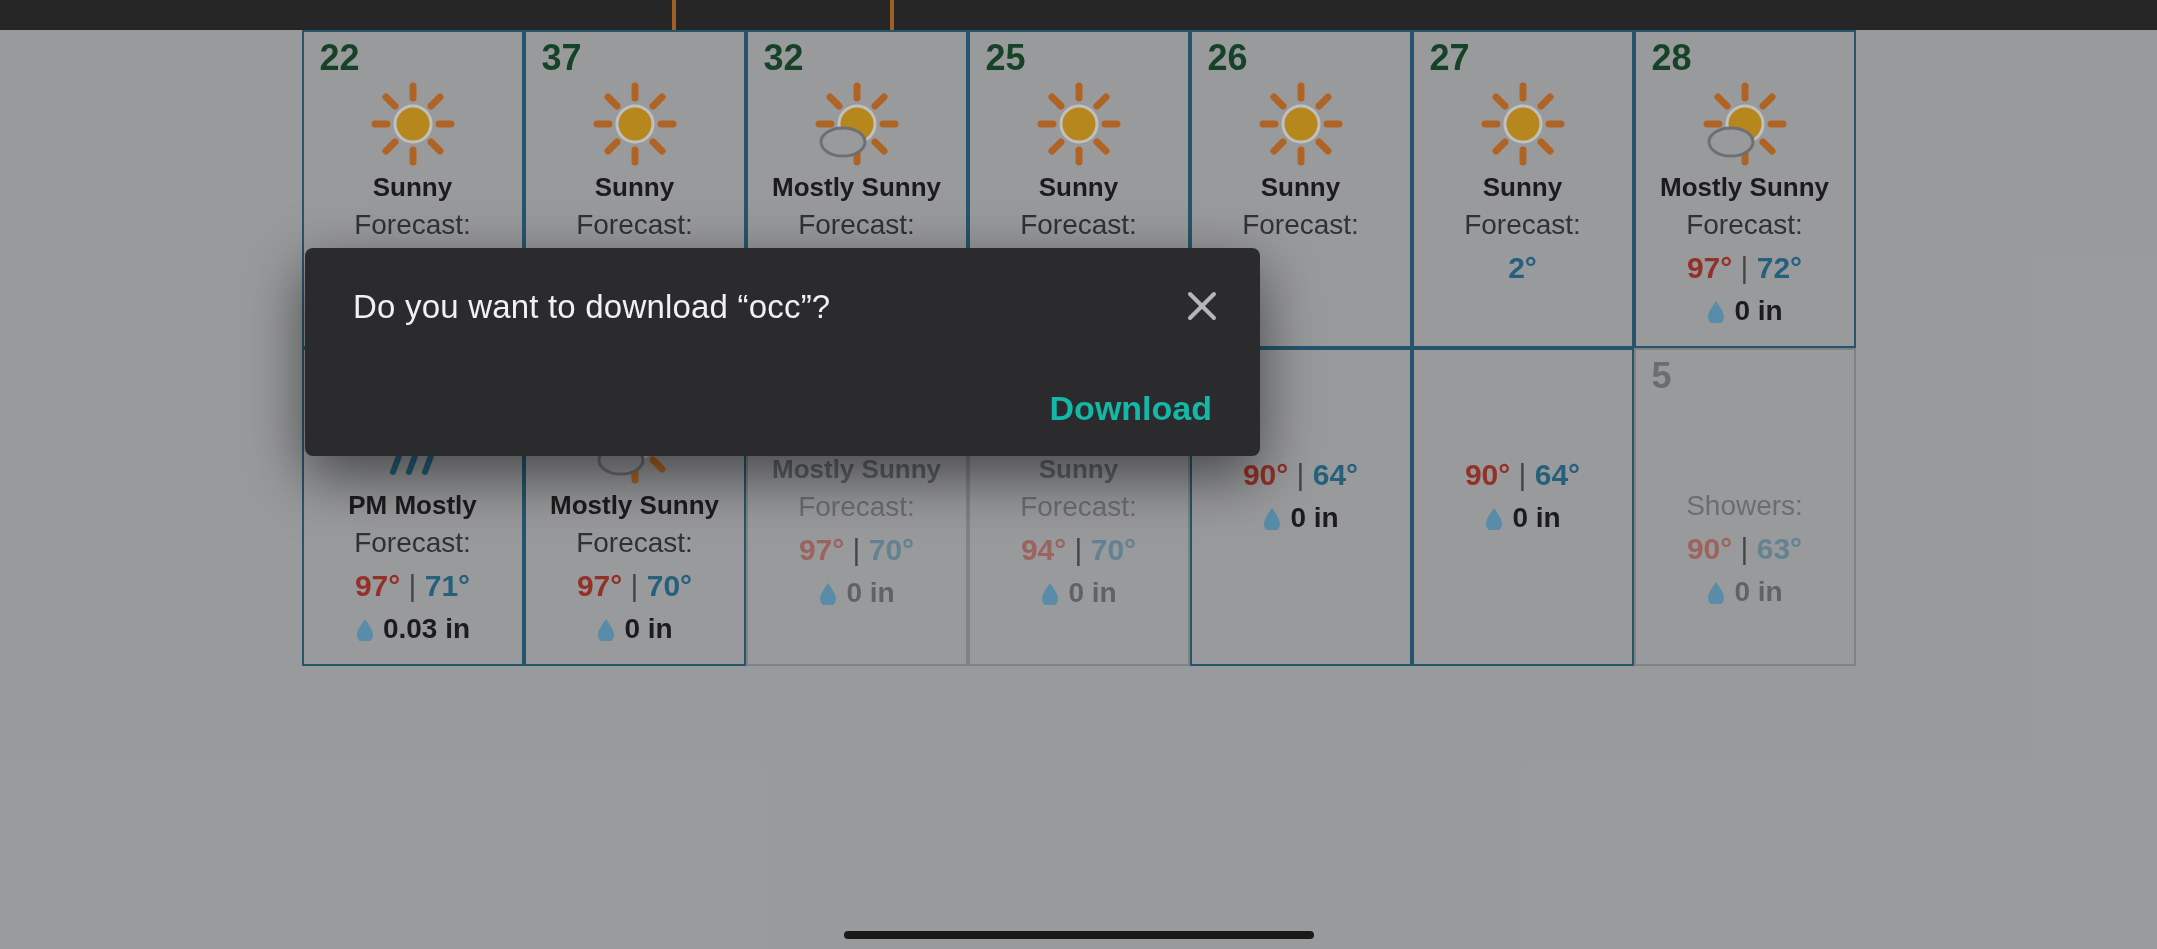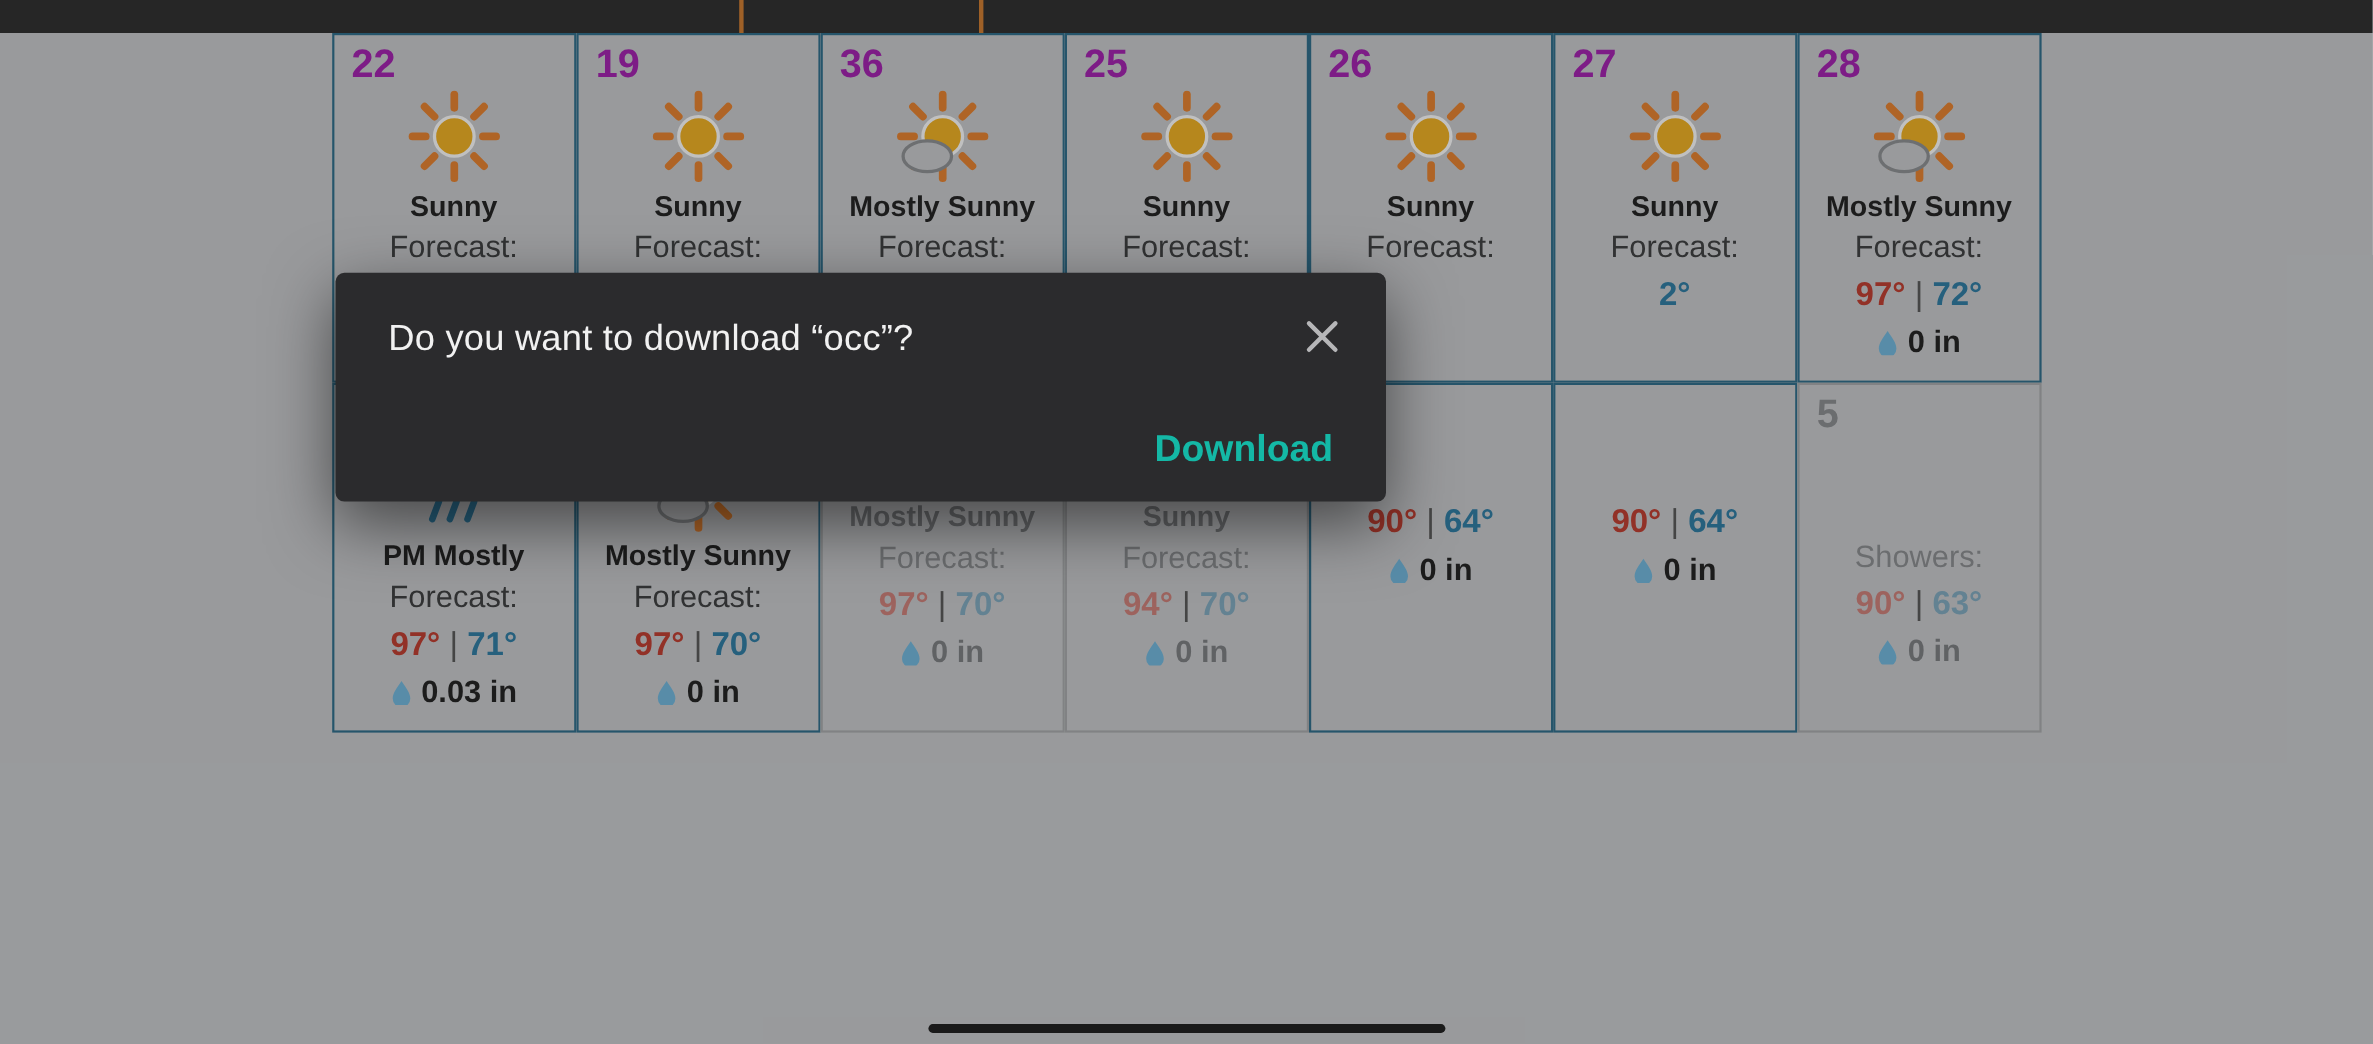--- a/index.html
+++ b/index.html
@@ -40,21 +40,21 @@
     padding: 8px 10px 12px 10px;
     text-align: center;
     position: relative;
   }
   .cell.future {
     border-color: #a8aaac;
   }
   .daynum {
     font-size: 36px;
     font-weight: 700;
-    color: #a21caf;
+    color: #14532d;
     text-align: left;
     padding-left: 6px;
     line-height: 1;
     margin-bottom: 6px;
   }
   .cell.future .daynum { color: #8a8c8f; }
   .icon-wrap {
     height: 84px;
     display: flex;
     align-items: center;
@@ -202,26 +202,26 @@
     <div class="cell"><div class="daynum">22</div><div class="icon-wrap">
         <svg class="sun-svg" viewBox="0 0 84 84">
           <use href="#icon-sun"></use>
         </svg>
       </div><div class="cond">Sunny</div><div class="sub">Forecast:</div><div class="temps"><span class="hi">94°</span><span class="sep"> | </span><span class="lo">69°</span></div><div class="precip">
         <svg class="drop" viewBox="0 0 20 24">
           <use href="#icon-drop"></use>
         </svg>
         <span>0 in</span>
       </div></div>
-    <div class="cell"><div class="daynum">19</div><div class="icon-wrap">
+    <div class="cell"><div class="daynum">37</div><div class="icon-wrap">
         <svg class="sun-svg" viewBox="0 0 84 84">
           <use href="#icon-sun"></use>
         </svg>
       </div><div class="cond">Sunny</div><div class="sub">Forecast:</div><div class="temps"><span class="hi">97°</span></div><div class="precip"></div></div>
-    <div class="cell"><div class="daynum">36</div><div class="icon-wrap">
+    <div class="cell"><div class="daynum">32</div><div class="icon-wrap">
         <svg class="sun-svg" viewBox="0 0 84 84">
           <use href="#icon-mostly-sunny"></use>
         </svg>
       </div><div class="cond">Mostly Sunny</div><div class="sub">Forecast:</div><div class="temps"></div><div class="precip"></div></div>
     <div class="cell"><div class="daynum">25</div><div class="icon-wrap">
         <svg class="sun-svg" viewBox="0 0 84 84">
           <use href="#icon-sun"></use>
         </svg>
       </div><div class="cond">Sunny</div><div class="sub">Forecast:</div><div class="temps"></div><div class="precip"></div></div>
     <div class="cell"><div class="daynum">26</div><div class="icon-wrap">

